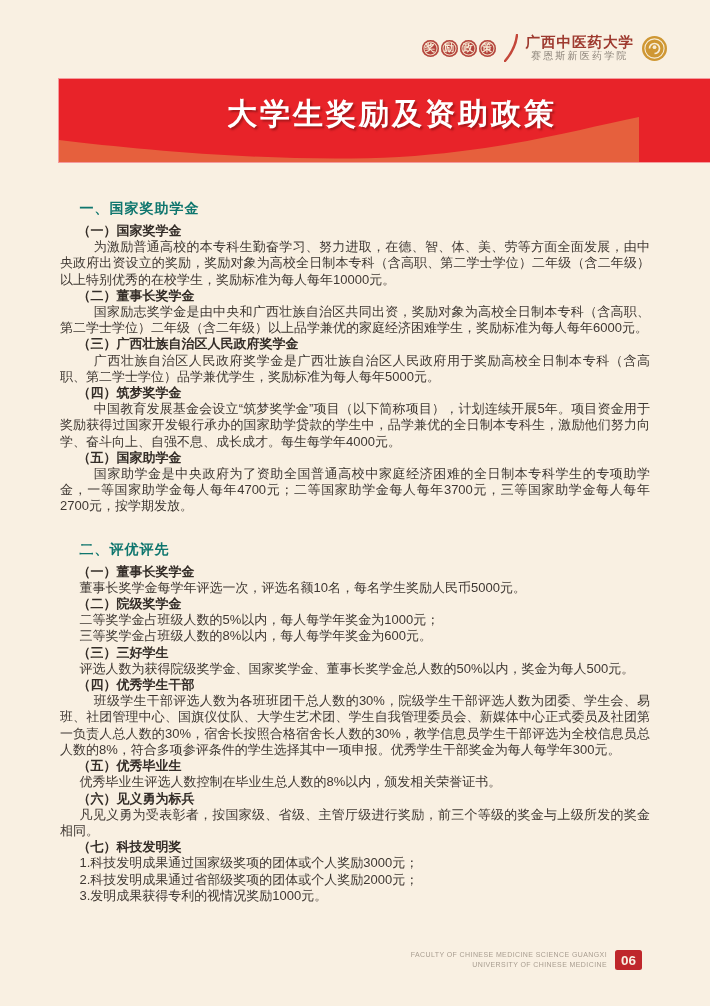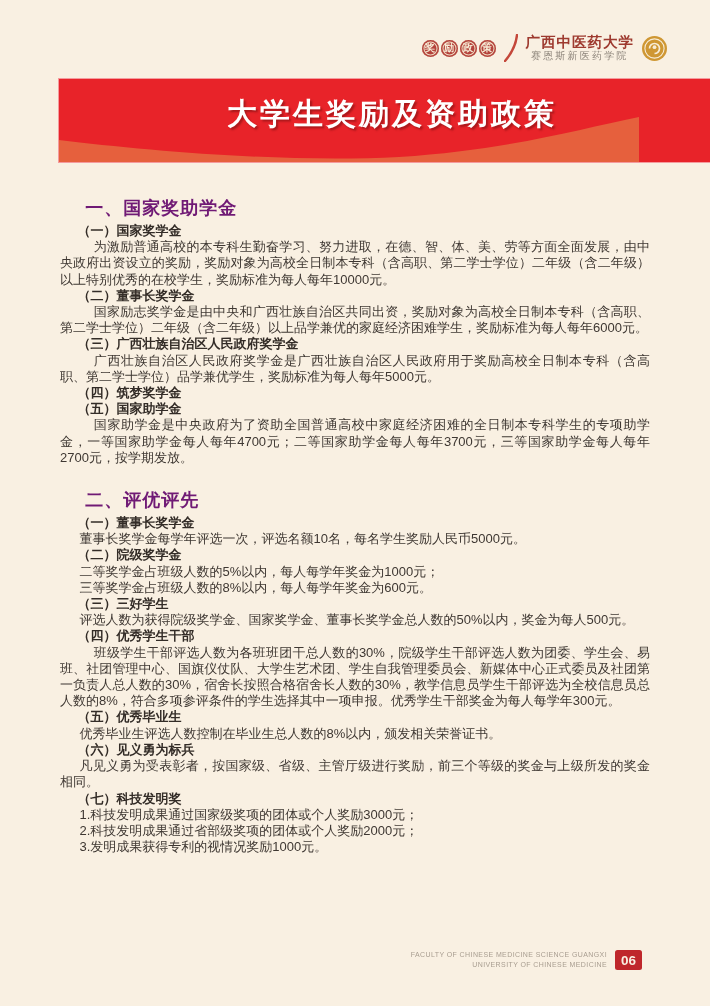--- a/index.html
+++ b/index.html
@@ -58,21 +58,21 @@
 
   
   .content {
     position:absolute; top:198px; left:0;
     width:710px; padding:0 60px;
     font-size:13px; line-height:16.2px;
     text-align:justify;
   }
   .section + .section { margin-top:24px; }
   .sec-title {
-    color:#701a75; font-weight:bold; font-size:18px;
+    color:#0f766e; font-weight:bold; font-size:14px;
     line-height:20px; margin:0 0 5px 0; text-indent:1.4em;
     letter-spacing:1px;
   }
   .sub-head { font-weight:bold; color:#332c27; text-indent:1.35em; }
   .p-indent { text-indent:2.6em; }
   .p-flush  { text-indent:1.5em; }
 
   
   .footer {
     position:absolute; right:68px; bottom:36px;
@@ -135,20 +135,21 @@
       <div class="item">
         <p class="sub-head">（二）董事长奖学金</p>
         <p class="p-indent">国家励志奖学金是由中央和广西壮族自治区共同出资，奖励对象为高校全日制本专科（含高职、第二学士学位）二年级（含二年级）以上品学兼优的家庭经济困难学生，奖励标准为每人每年6000元。</p>
       </div>
       <div class="item">
         <p class="sub-head">（三）广西壮族自治区人民政府奖学金</p>
         <p class="p-indent">广西壮族自治区人民政府奖学金是广西壮族自治区人民政府用于奖励高校全日制本专科（含高职、第二学士学位）品学兼优学生，奖励标准为每人每年5000元。</p>
       </div>
       <div class="item">
         <p class="sub-head">（四）筑梦奖学金</p>
+        <p class="p-indent">中国教育发展基金会设立“筑梦奖学金”项目（以下简称项目），计划连续开展5年。项目资金用于奖励获得过国家开发银行承办的国家助学贷款的学生中，品学兼优的全日制本专科生，激励他们努力向学、奋斗向上、自强不息、成长成才。每生每学年4000元。</p>
       </div>
       <div class="item">
         <p class="sub-head">（五）国家助学金</p>
         <p class="p-indent">国家助学金是中央政府为了资助全国普通高校中家庭经济困难的全日制本专科学生的专项助学金，一等国家助学金每人每年4700元；二等国家助学金每人每年3700元，三等国家助学金每人每年2700元，按学期发放。</p>
       </div>
     </section>
 
     <section class="section">
       <h2 class="sec-title">二、评优评先</h2>
 

